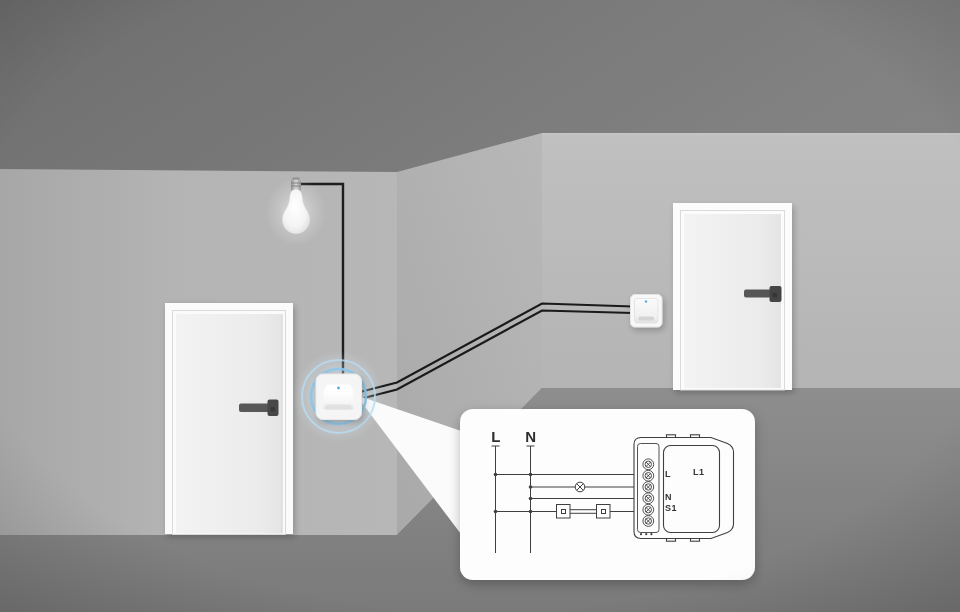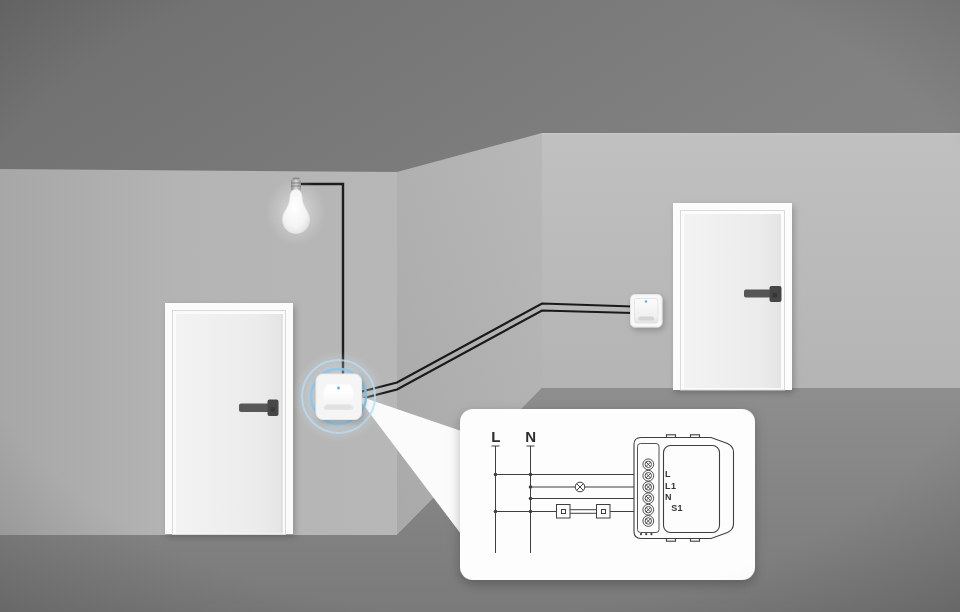--- a/index.html
+++ b/index.html
@@ -28,23 +28,23 @@
     width:18px;
     font-size:9px;
     line-height:9px;
     text-align:left;
     letter-spacing:0.4px;
     color:#333;
   }
   #lblL{left:486px;top:429px;}
   #lblN{left:521px;top:429px;}
   #t0{left:665px;top:469.5px;}
-  #t1{left:665px;top:482px;}
+  #t1{left:665px;top:468px;padding-left:28px;}
   #t2{left:665px;top:493px;}
-  #t3{left:665px;top:503.5px;text-align:right;}
+  #t3{left:665px;top:503.5px;}
 </style>
 </head>
 <body>
 
 <div class="scene">
 <svg width="960" height="612" viewBox="0 0 960 612">
   <defs>
     <linearGradient id="ceilGrad" x1="0" y1="0" x2="1" y2="1">
       <stop offset="0" stop-color="#6e6e6e"></stop>
       <stop offset="0.5" stop-color="#818181"></stop>

